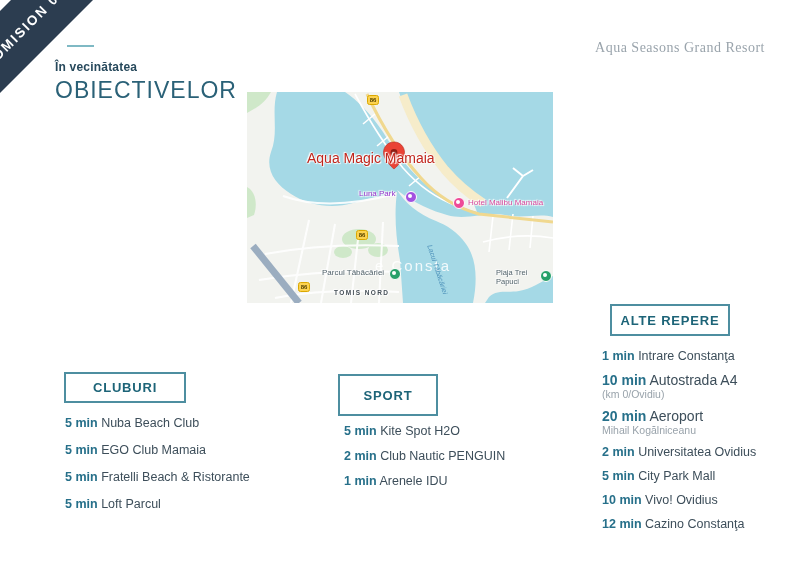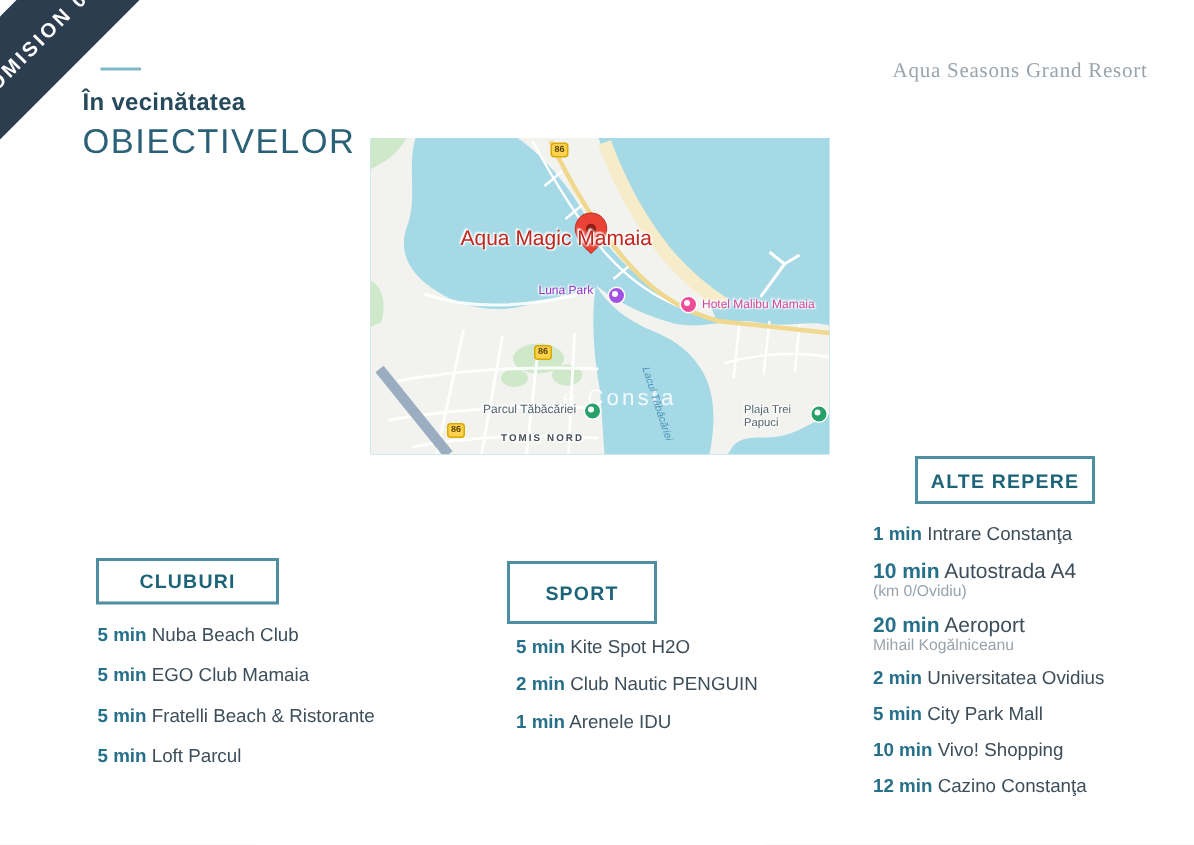--- a/index.html
+++ b/index.html
@@ -10,21 +10,21 @@
   .ribbon{position:absolute; left:-94px; top:-3px; width:240px; height:58px;
     background:#2c3d50; transform:rotate(-45deg);
     display:flex; align-items:center; justify-content:center;}
   .ribbon span{color:#ffffff; font-size:13.5px; font-weight:bold; letter-spacing:2px; white-space:nowrap;}
 
   
   .brand{position:absolute; top:40px; right:31px; font-family:"Liberation Serif", serif;
     font-size:14px; color:#9aa4ac; letter-spacing:0.5px;}
   .title-divider{position:absolute; left:67px; top:45px; width:27px; height:2px; background:#7fb9c4;}
   .title-block{position:absolute; left:55px; top:60px;}
-  .title-line1{font-size:16px; font-weight:bold; color:#27495c; letter-spacing:0.2px;}
+  .title-line1{font-size:12px; font-weight:bold; color:#27495c; letter-spacing:0.2px;}
   .title-line2{font-size:23px; color:#2a6177; letter-spacing:1px; margin-top:3px;}
 
   
   .map{position:absolute; left:247px; top:92px; width:306px; height:211px; overflow:hidden; background:#a5d9e6;}
   .map svg{position:absolute; left:0; top:0;}
   .mlabel{position:absolute; font-size:8px; color:#51626a; white-space:nowrap;
     text-shadow:0 0 2px #fff, 0 0 2px #fff, 1px 1px 1px #fff, -1px -1px 1px #fff;}
   .lbl-aqua{left:60px; top:58px; font-size:14px; color:#c0261d;}
   .lbl-luna{left:112px; top:97px; color:#9334c9;}
   .lbl-malibu{left:221px; top:106px; color:#d6479b;}
@@ -53,21 +53,21 @@
   .section-box{position:absolute; border:2px solid #4d8ea0; display:flex; align-items:center;
     justify-content:center; box-sizing:border-box;}
   .section-box span{font-size:13px; font-weight:bold; letter-spacing:0.8px; color:#1d6478;}
   .box-cluburi{left:64px; top:372px; width:122px; height:31px;}
   .box-sport{left:338px; top:374px; width:100px; height:42px;}
   .box-alte{left:610px; top:304px; width:120px; height:32px;}
 
   .list{position:absolute;}
   .list-cluburi{left:65px; top:416px;}
   .list-sport{left:344px; top:424px;}
-  .list-alte{left:582px; top:348px;}
+  .list-alte{left:602px; top:348px;}
   .item{font-size:12.5px; color:#3d4e5a; white-space:nowrap;}
   .list-cluburi .item{margin-bottom:13px;}
   .list-sport .item{margin-bottom:11px;}
   .list-alte .item{margin-bottom:8px; line-height:16px;}
   .item .time{font-weight:bold; color:#27708a;}
   .item.big{font-size:14px;}
   .sub{font-size:10.5px; color:#99a3ab; line-height:12px; white-space:nowrap;}
 </style>
 </head>
 <body>
@@ -187,17 +187,17 @@
   <div class="list list-alte">
     <div class="item"><span class="time">1 min</span> <span>Intrare Constanţa</span></div>
     <div class="item big"><span class="time">10 min</span> <span>Autostrada A4</span>
       <div class="sub">(km 0/Ovidiu)</div>
     </div>
     <div class="item big"><span class="time">20 min</span> <span>Aeroport</span>
       <div class="sub">Mihail Kogălniceanu</div>
     </div>
     <div class="item"><span class="time">2 min</span> <span>Universitatea Ovidius</span></div>
     <div class="item"><span class="time">5 min</span> <span>City Park Mall</span></div>
-    <div class="item"><span class="time">10 min</span> <span>Vivo! Shopping</span></div>
+    <div class="item"><span class="time">10 min</span> <span>Vivo! Ovidius</span></div>
     <div class="item"><span class="time">12 min</span> <span>Cazino Constanţa</span></div>
   </div>
 
 </div>
 
 </body></html>

